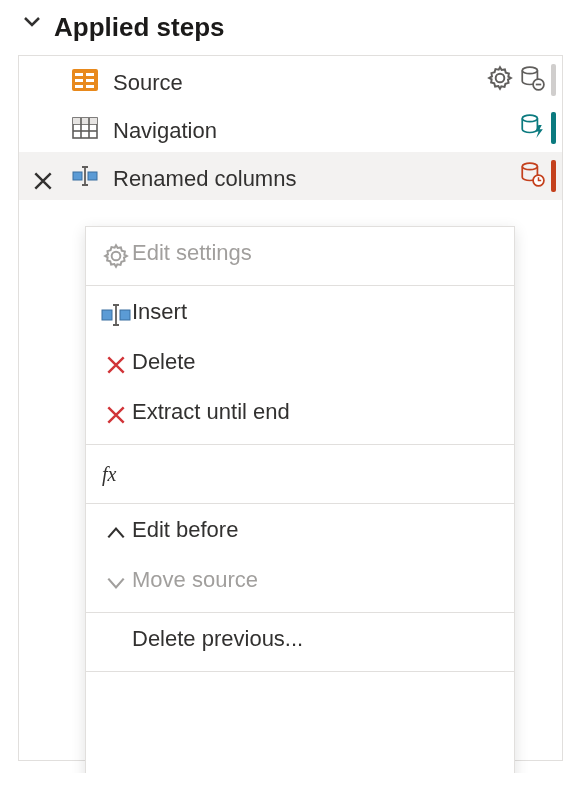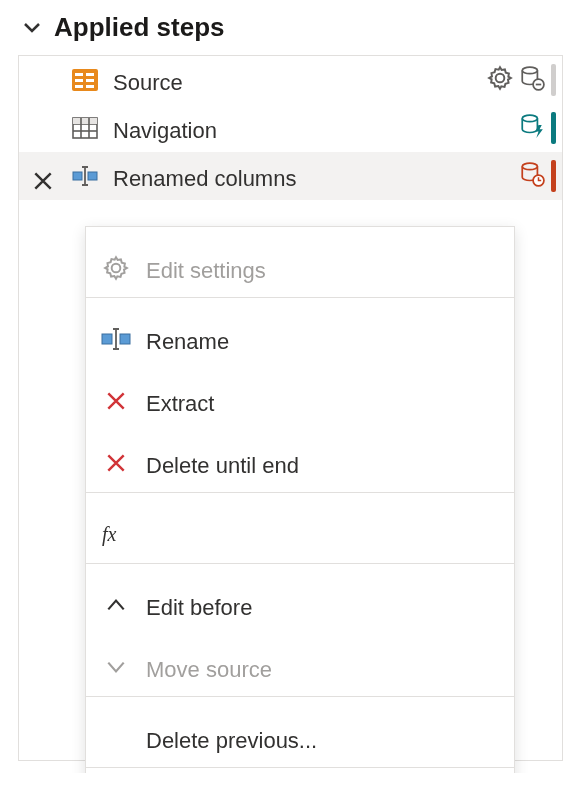--- a/index.html
+++ b/index.html
@@ -7,21 +7,21 @@
       margin: 0;
       padding: 0;
       font-family: "Segoe UI", Arial, sans-serif;
       font-size: 21px;
       color: #323130;
       background: #ffffff;
       width: 581px;
     }
     .panel-header {
       display: flex;
-      align-items: flex-end;
+      align-items: flex-start;
       padding: 12px 22px;
       gap: 12px;
     }
     .panel-title {
       font-size: 26px;
       font-weight: 600;
       color: #1b1a19;
     }
     .chevron-down {
       display: inline-block;
@@ -77,22 +77,21 @@
       left: 66px;
       width: 430px;
       background: #ffffff;
       border: 1px solid #e1dfdd;
       box-shadow: 0 4px 14px rgba(0,0,0,0.12);
       z-index: 10;
       padding: 4px 0;
     }
     .ctx-item {
       display: flex;
-      align-items: flex-end;
-      gap: 14px;
+      align-items: flex-start;
       padding: 9px 14px;
       font-size: 22px;
       color: #323130;
       white-space: nowrap;
     }
     .ctx-item.disabled { color: #a19f9d; }
     .ctx-item.highlighted {
       outline: 4px solid #e81123;
       outline-offset: -2px;
     }
@@ -101,21 +100,20 @@
       background: #e1dfdd;
       margin: 4px 0;
     }
     .ctx-icon {
       width: 32px;
       height: 32px;
       display: flex;
       align-items: center;
       justify-content: center;
       flex: 0 0 32px;
-      margin-top: 12px;
     }
     .ctx-icon.blank { }
     .spacer-bottom { height: 560px; }
   </style>
 </head>
 <body>
 
 <div class="panel-header">
   <span class="chevron-down">
     <svg width="20" height="20" viewBox="0 0 20 20">
@@ -239,39 +237,39 @@
 
     <div class="ctx-item">
       <span class="ctx-icon">
         <svg width="30" height="22" viewBox="0 0 30 22">
           <rect x="1" y="6" width="10" height="10" fill="#5b9bd5" stroke="#3a6fa0" stroke-width="1"></rect>
           <rect x="19" y="6" width="10" height="10" fill="#5b9bd5" stroke="#3a6fa0" stroke-width="1"></rect>
           <line x1="15" y1="1" x2="15" y2="21" stroke="#605e5c" stroke-width="1.8"></line>
           <path d="M12 1 h6 M12 21 h6" stroke="#605e5c" stroke-width="1.8"></path>
         </svg>
       </span>
-      <span>Rename</span>
+      <span>Insert</span>
     </div>
 
     <div class="ctx-item">
       <span class="ctx-icon">
         <svg width="22" height="22" viewBox="0 0 20 20">
             <path d="M3 3 L17 17 M17 3 L3 17" stroke="#d13438" stroke-width="2.2"></path>
           </svg>
       </span>
-      <span>Extract</span>
+      <span>Delete</span>
     </div>
 
     <div class="ctx-item">
       <span class="ctx-icon">
         <svg width="22" height="22" viewBox="0 0 20 20">
             <path d="M3 3 L17 17 M17 3 L3 17" stroke="#d13438" stroke-width="2.2"></path>
           </svg>
       </span>
-      <span>Delete until end</span>
+      <span>Extract until end</span>
     </div>
 
     <div class="ctx-sep"></div>
 
     <div class="ctx-item">
       <span class="ctx-icon">
         <svg width="28" height="24" viewBox="0 0 28 24">
             <text x="0" y="19" font-family="Georgia, serif" font-style="italic" font-size="20" fill="#323130">fx</text>
           </svg>
       </span>

